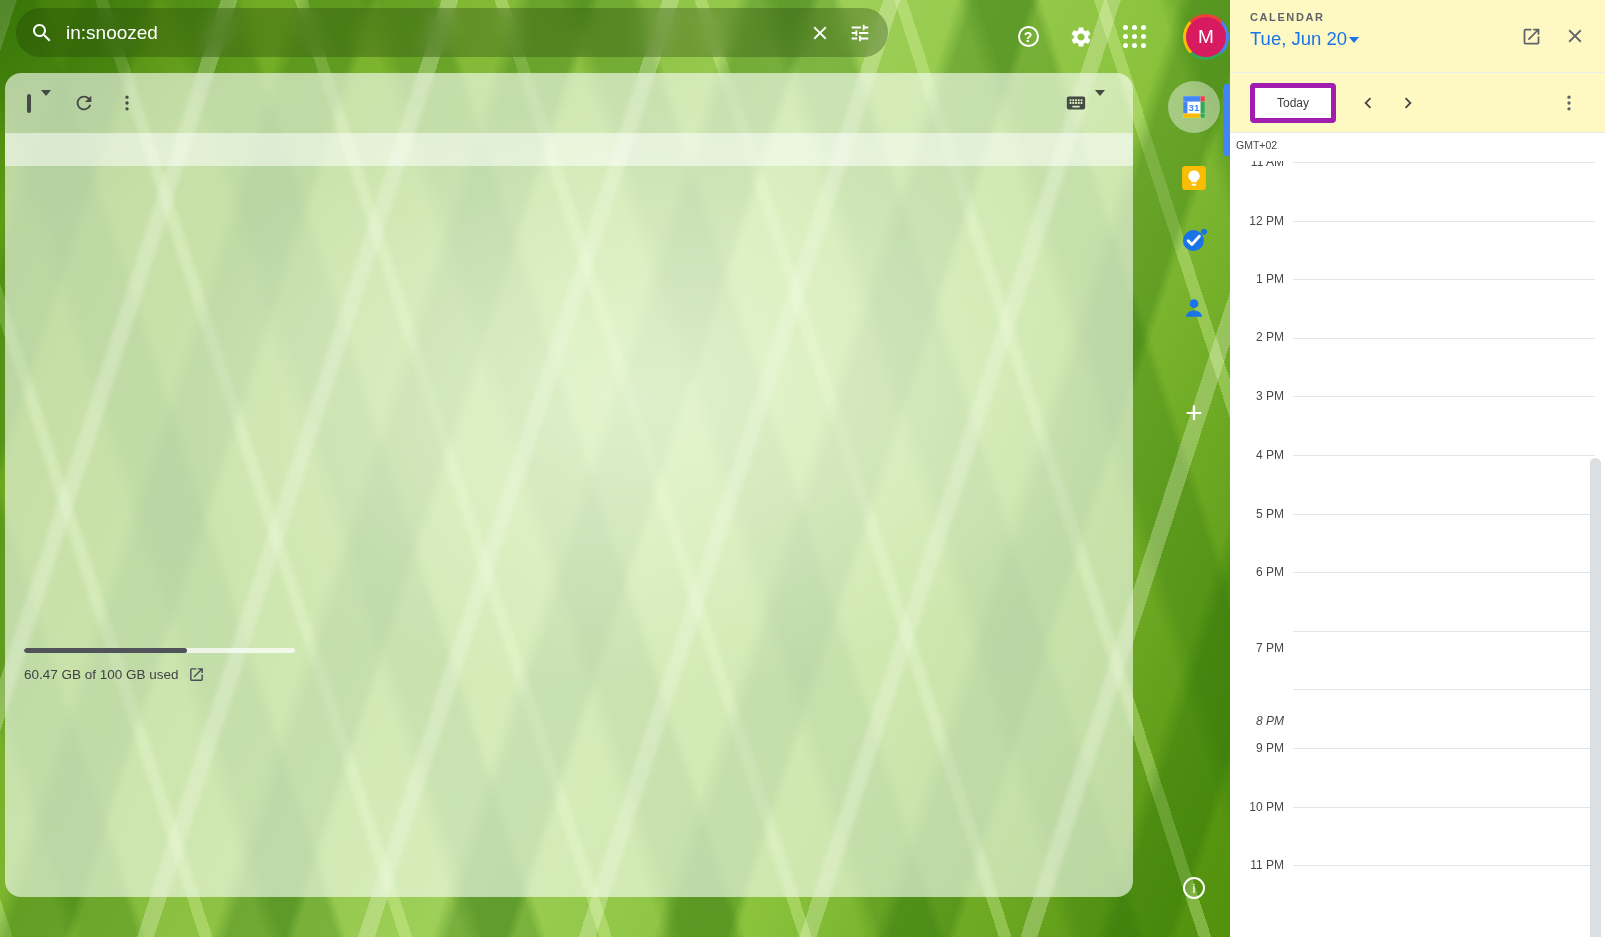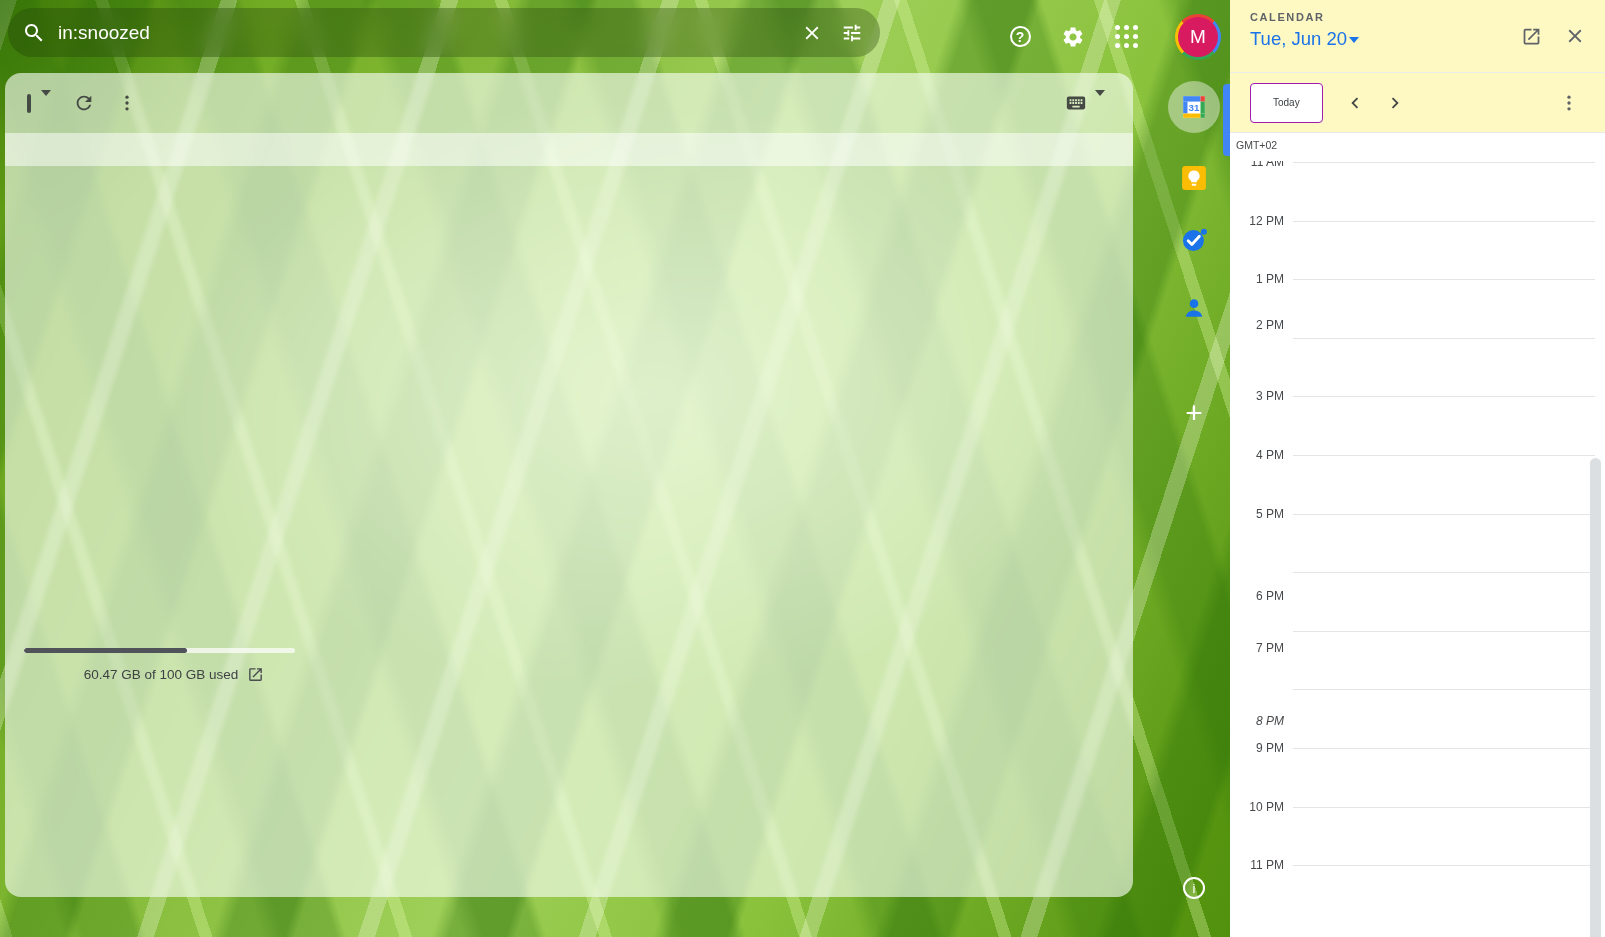--- a/index.html
+++ b/index.html
@@ -12,21 +12,21 @@
     background:
       radial-gradient(circle 420px at -2% -5%, rgba(25,85,0,.55), rgba(25,85,0,0) 70%),
       radial-gradient(circle 560px at 103% 103%, rgba(18,70,0,.60), rgba(18,70,0,0) 65%),
       radial-gradient(ellipse 700px 420px at 40% 42%, rgba(240,255,205,.50), rgba(240,255,205,0) 70%),
       repeating-linear-gradient(108deg, rgba(250,255,235,.28) 0 16px, rgba(250,255,235,0) 16px 70px, rgba(35,105,5,.30) 86px 140px, rgba(35,105,5,0) 150px 210px),
       repeating-linear-gradient(72deg, rgba(225,250,170,.33) 0 12px, rgba(225,250,170,0) 12px 60px, rgba(45,115,10,.28) 80px 130px, rgba(45,115,10,0) 140px 190px),
       linear-gradient(115deg, #5d990f 0%, #7cb42e 20%, #9ecf58 42%, #8ac23c 58%, #579510 78%, #357c04 100%);
   }
 
   
-  .topbar { position:absolute; left:0; top:0; width:1230px; height:73px; }
+  .topbar { position:absolute; left:8px; top:0; width:1230px; height:73px; }
   .search-pill { position:absolute; left:8px; top:8px; width:872px; height:49px;
     border-radius:25px; background:rgba(30,52,12,.30); backdrop-filter:blur(10px) saturate(1.05);
     display:flex; align-items:center; padding:0 8px 0 6px; }
   .icon-btn { width:40px; height:40px; border-radius:50%; display:flex; align-items:center; justify-content:center; flex:0 0 auto; }
   .search-pill input { flex:1 1 auto; background:transparent; border:none; outline:none;
     color:#fff; font-size:19px; padding-left:4px; }
   .search-pill input::placeholder { color:rgba(255,255,255,.8); }
 
   .topbar-actions { position:absolute; left:1000px; top:0; height:73px; display:flex; align-items:center; gap:13px; }
   .help-ring { width:21px; height:21px; border:2px solid #fff; border-radius:50%;
@@ -48,21 +48,21 @@
   .select-box { width:18px; height:18px; border:2px solid #454a45; border-radius:3px; }
   .caret { width:0; height:0; border-left:5px solid transparent; border-right:5px solid transparent;
     border-top:6px solid #454a45; }
   .tb-gap { margin-left:22px; }
   .empty-row { position:absolute; left:0; top:60px; right:0; height:33px; background:rgba(255,255,255,.52); }
 
   .mail-footer-storage { position:absolute; left:19px; top:570px; width:300px; }
   .storage-track { margin-top:5px; width:271px; height:5px; border-radius:3px; background:rgba(255,255,255,.72); overflow:hidden; }
   .storage-fill { height:100%; background:#50535a; border-radius:3px; }
   .storage-line { margin-top:13px; display:flex; align-items:center; gap:9px;
-    font-size:13.5px; color:#3f4245;justify-content:center; }
+    font-size:13.5px; color:#3f4245; }
   .policy-links { position:absolute; left:0; right:0; top:570px; text-align:center;
     font-size:13.5px; color:#3f4245; }
   .policy-links a { color:inherit; text-decoration:none; }
   .activity-block { position:absolute; right:40px; top:570px; text-align:right;
     font-size:13.5px; color:#3f4245; }
   .activity-block .details { margin-top:7px; }
 
   
   .app-strip { position:absolute; left:1158px; top:0; width:72px; height:937px; }
   .strip-btn { position:absolute; left:50%; transform:translateX(-50%); width:48px; height:48px;
@@ -82,22 +82,22 @@
   .cal-app-label { font-size:11px; letter-spacing:1.6px; color:#5f6368; font-weight:bold; }
   .cal-date-btn { display:flex; align-items:center; gap:2px; margin-top:5px;
     color:var(--accent-blue); font-size:18.5px; }
   .drop-tri { width:0; height:0; border-left:5px solid transparent; border-right:5px solid transparent;
     border-top:6px solid var(--accent-blue); margin-top:2px; }
   .cal-header-actions { position:absolute; right:12px; top:18px; display:flex; gap:8px; }
   .cal-header-actions .icon-btn { width:36px; height:36px; }
 
   .cal-nav { position:relative; height:60px; display:flex; align-items:center;
     padding:0 16px 0 20px; border-bottom:1px solid #e6e8ea; }
-  .today-btn { height:40px; padding:0 22px; border:1px solid #a21caf; border-radius:4px;
-    background:#fff; font-size:10px; color:#3c4043; }
+  .today-btn { height:40px; padding:0 22px; border:5px solid #a21caf; border-radius:4px;
+    background:#fff; font-size:12px; color:#3c4043; }
   .chev { width:40px; height:40px; display:flex; align-items:center; justify-content:center; }
   .cal-nav .chev:nth-of-type(2) { margin-left:12px; }
   .cal-more { margin-left:auto; width:40px; height:40px; display:flex; align-items:center; justify-content:center; }
 
   .cal-grid { position:absolute; left:0; top:133px; right:0; bottom:0; overflow:hidden; background:#fff; }
   .gmt-label { position:absolute; left:6px; top:6px; z-index:3; background:#fff; padding:0 3px 2px 0;
     font-size:10.5px; color:#46494c;text-align:right; }
   .hour-label { position:absolute; left:0; width:54px; text-align:right;
     font-size:12px; color:#46494c; line-height:14px; height:14px; }
   .hour-label.clipped::after { content:""; position:absolute; left:0; right:0; top:0; height:6px; background:#fff; }
@@ -292,29 +292,29 @@
   </div>
 
   <div class="cal-grid">
     <span class="gmt-label">GMT+02</span>
   <div class="hour-label clipped" style="top: 22px;">11 AM</div>
       <div class="hour-line" style="top: 29px;"></div>
       <div class="hour-label" style="top: 80.6px;">12 PM</div>
       <div class="hour-line" style="top: 87.6px;"></div>
       <div class="hour-label" style="top: 139.2px;">1 PM</div>
       <div class="hour-line" style="top: 146.2px;"></div>
-      <div class="hour-label" style="top: 185px;">2 PM</div>
+      <div class="hour-label" style="top: 197px;">2 PM</div>
       <div class="hour-line" style="top: 204.8px;"></div>
       <div class="hour-label" style="top: 256.4px;">3 PM</div>
       <div class="hour-line" style="top: 263.4px;"></div>
       <div class="hour-label" style="top: 315px;">4 PM</div>
       <div class="hour-line" style="top: 322px;"></div>
       <div class="hour-label" style="top: 373.6px;">5 PM</div>
       <div class="hour-line" style="top: 380.6px;"></div>
-      <div class="hour-label" style="top: 432.2px; margin-top: 24px;">6 PM</div>
+      <div class="hour-label" style="top: 432.2px;">6 PM</div>
       <div class="hour-line" style="top: 439.2px;"></div>
       <div class="hour-label" style="top: 508px;">7 PM</div>
       <div class="hour-line" style="top: 497.8px;"></div>
       <div class="hour-label" style="top: 581px; font-style: italic;">8 PM</div>
       <div class="hour-line" style="top: 556.4px;"></div>
       <div class="hour-label" style="top: 608px;">9 PM</div>
       <div class="hour-line" style="top: 615px;"></div>
       <div class="hour-label" style="top: 666.6px;">10 PM</div>
       <div class="hour-line" style="top: 673.6px;"></div>
       <div class="hour-label" style="top: 725.2px;">11 PM</div>

